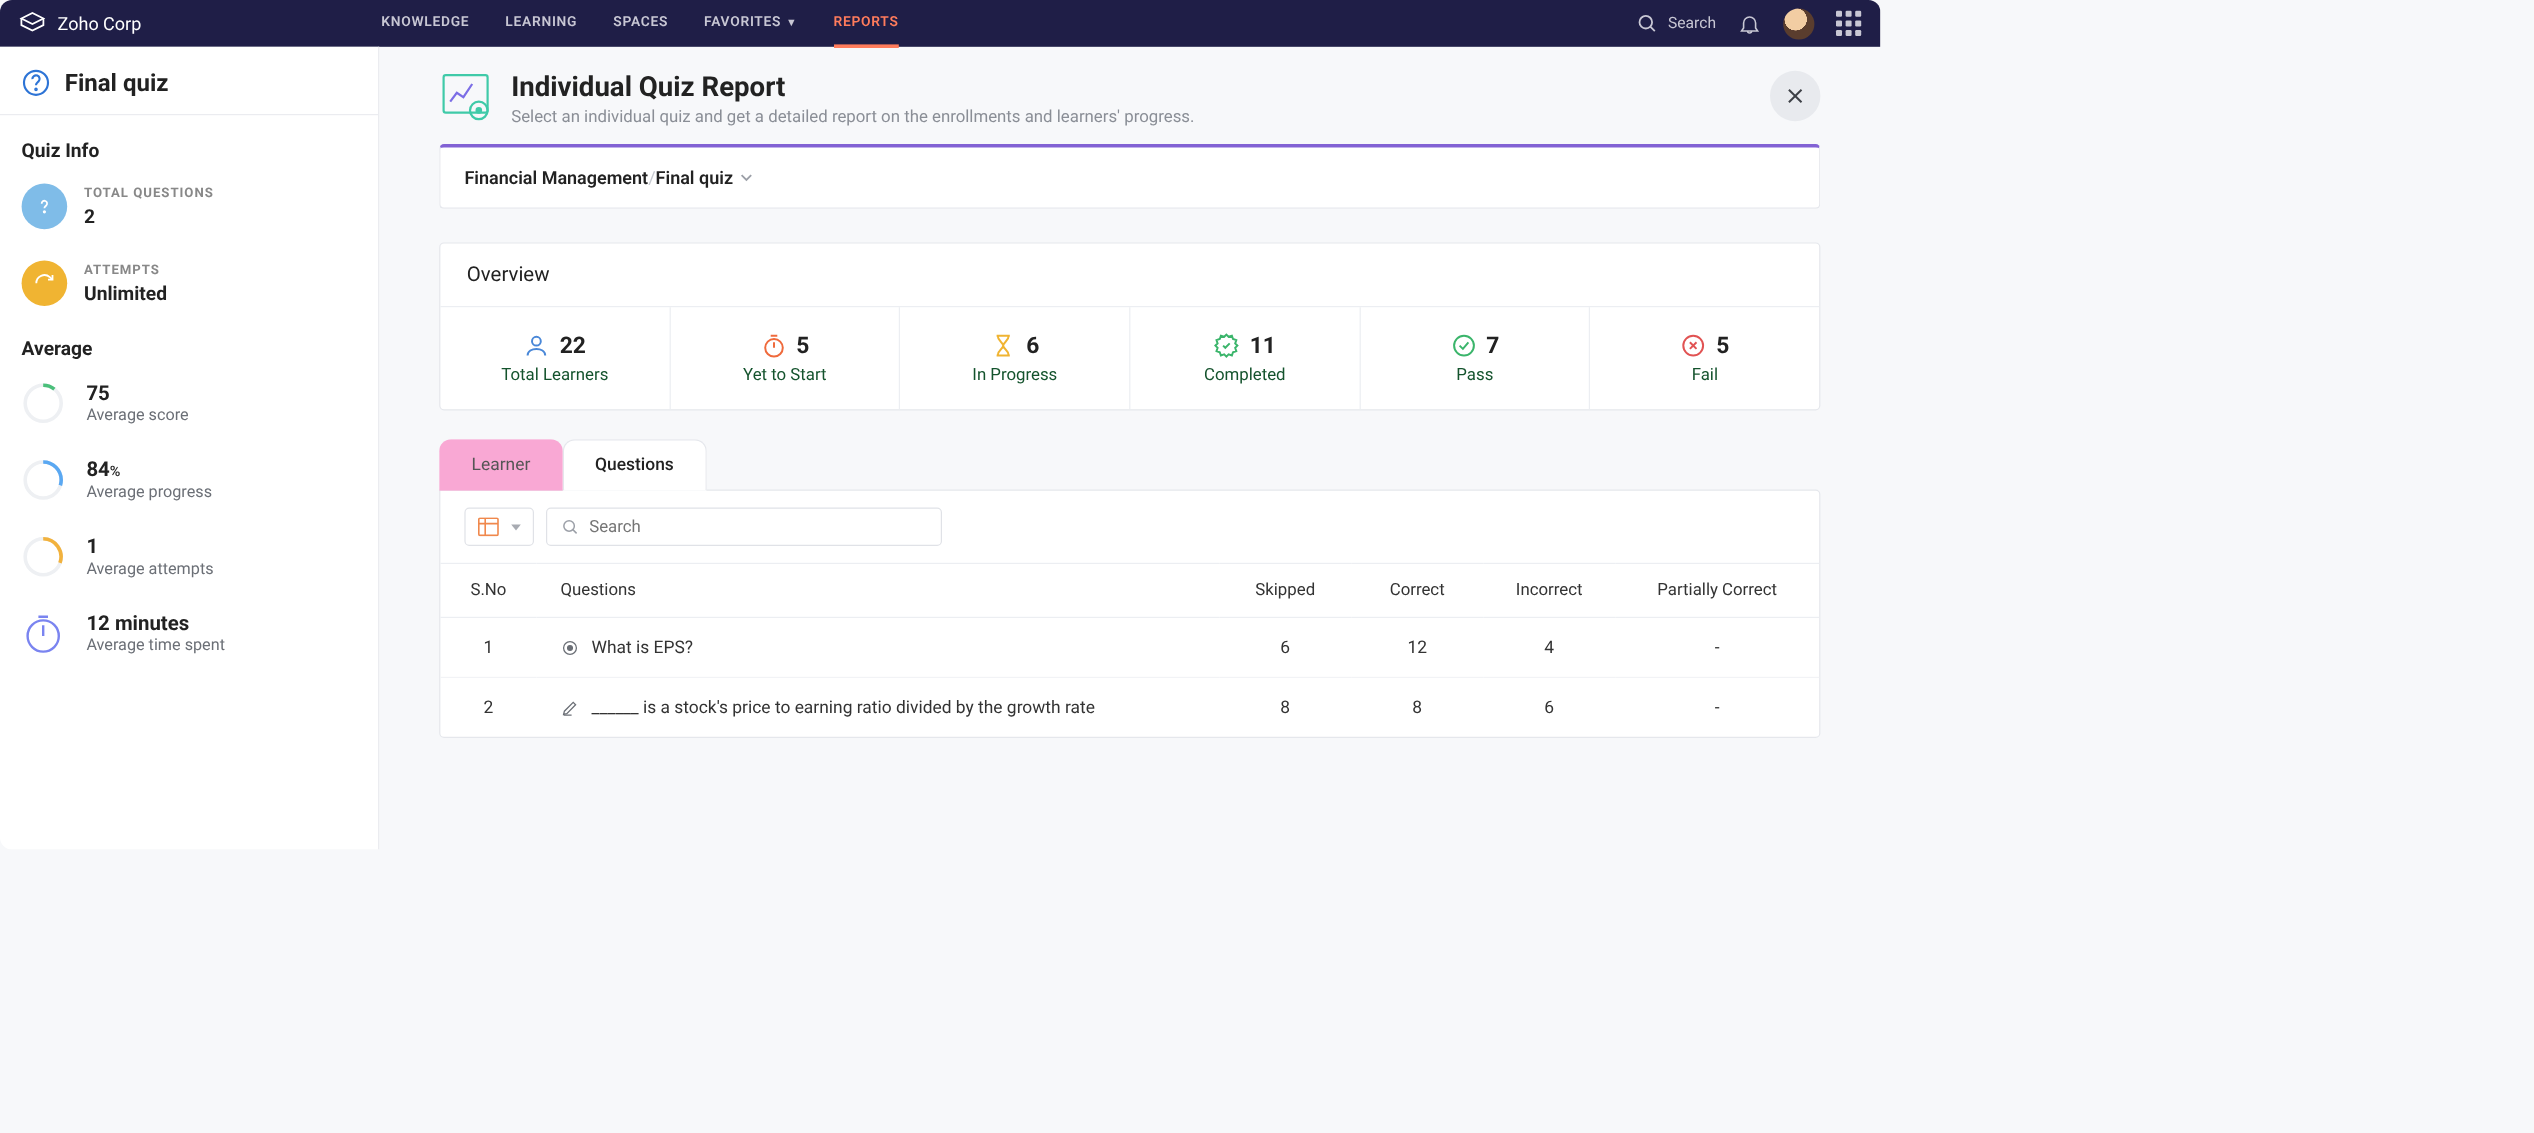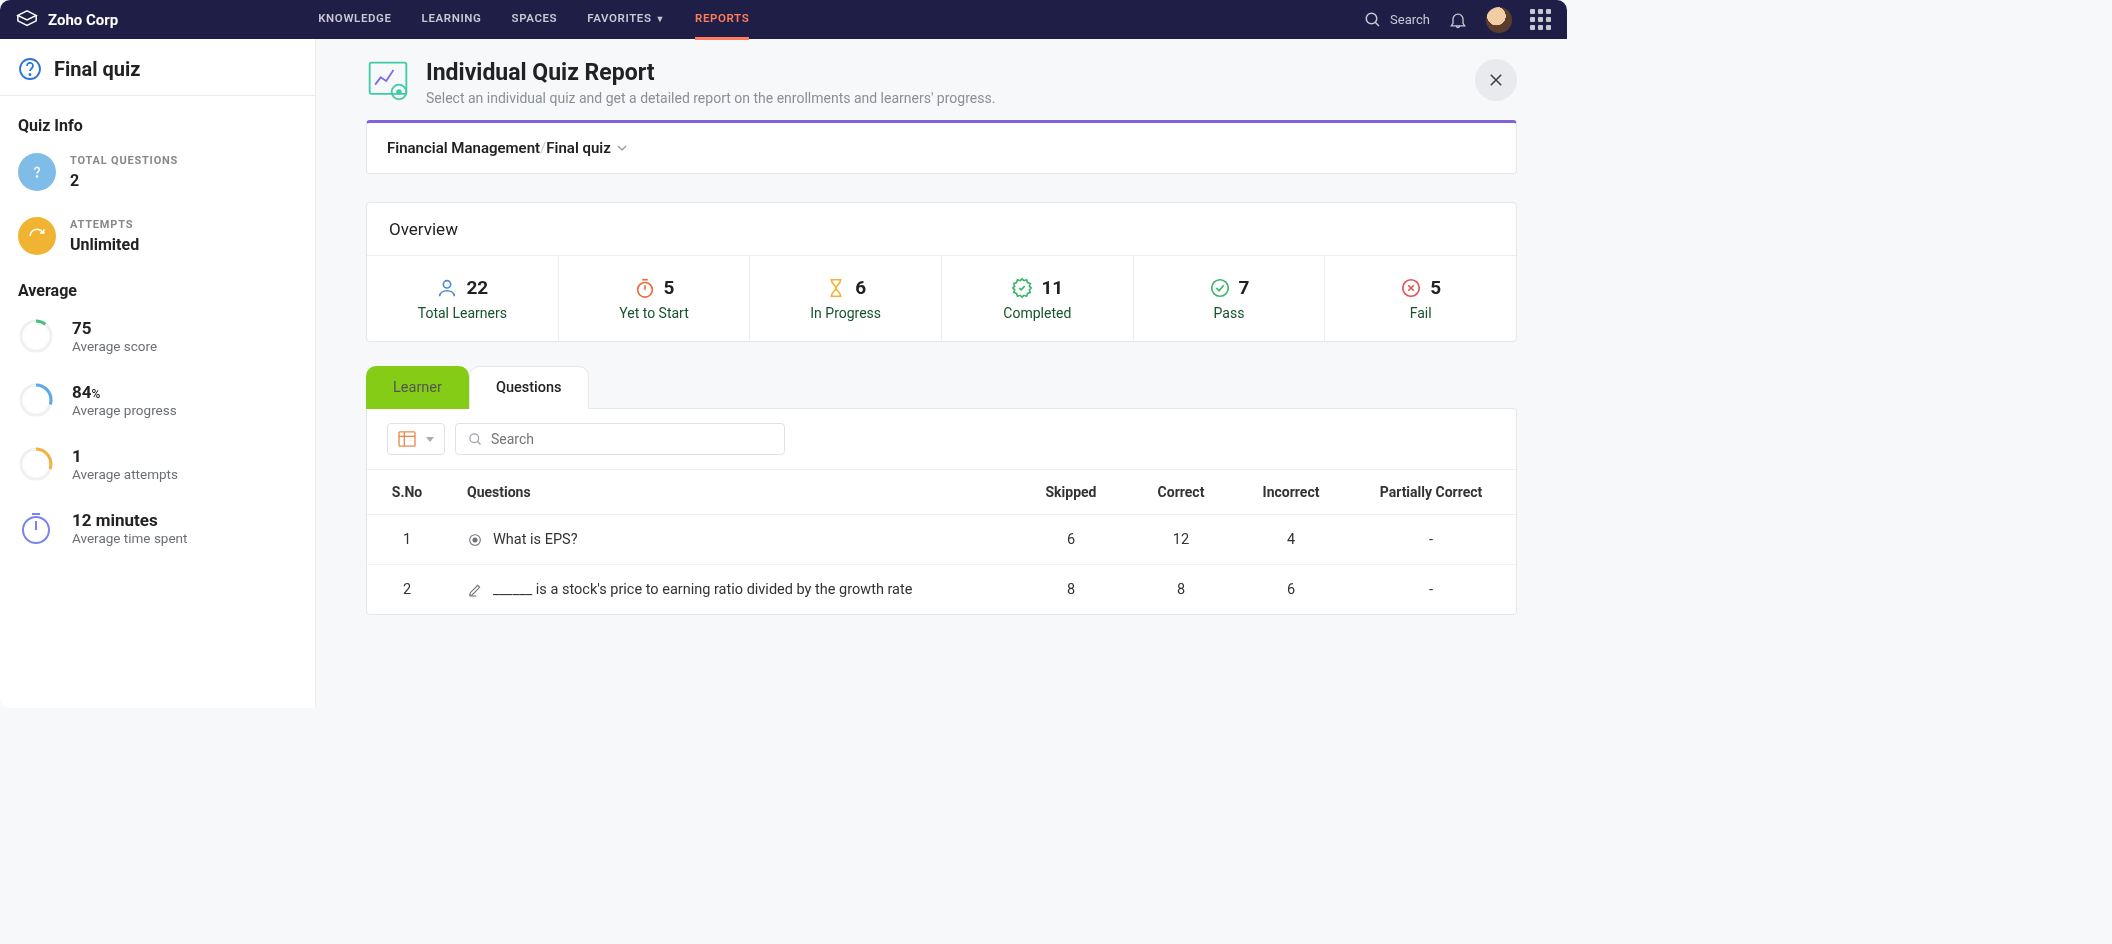--- a/index.html
+++ b/index.html
@@ -1,18 +1,18 @@
 <!DOCTYPE html>
 <html><head>
 <meta charset="utf-8">
 <style>
 *{box-sizing:border-box;margin:0;padding:0;font-family:-apple-system,BlinkMacSystemFont,"Segoe UI",Roboto,Helvetica,Arial,sans-serif}
 body{background:#f7f8fa;width:1567px;height:708px;overflow:hidden;border-radius:10px}
 .topbar{background:#1f1e47;height:39px;display:flex;align-items:center;padding:0 16px;color:#d9d8e0}
-.brand{display:flex;align-items:center;gap:10px;color:#fff;font-weight:700;font-size:15px}
+.brand{display:flex;align-items:center;gap:10px;color:#fff;font-weight:400;font-size:15px}
 .brand svg{width:22px;height:22px}
 .nav{display:flex;gap:30px;margin-left:200px}
 .nav-item{font-size:11.5px;letter-spacing:.6px;font-weight:600;color:#c8c7d4;cursor:pointer;padding:12px 0;border-bottom:3px solid transparent}
 .nav-item.active{color:#ff7c5c;border-bottom:3px solid #ff7c5c}
 .nav-item .caret{margin-left:4px;font-size:9px}
 .topbar-right{margin-left:auto;display:flex;align-items:center;gap:18px}
 .search-top{display:flex;align-items:center;gap:8px;color:#c8c7d4;font-size:13px;cursor:pointer}
 .search-top svg{width:18px;height:18px}
 .bell{width:20px;height:20px;color:#c8c7d4;cursor:pointer}
 .avatar{width:26px;height:26px;border-radius:50%;background:radial-gradient(circle at 40% 35%,#f2cda3 0 40%,#5a3d2e 41% 100%);cursor:pointer}
@@ -49,31 +49,31 @@
 .bc-drop svg{width:10px;height:10px;color:#9ca0a8}
 .overview-card{background:#fff;border:1px solid #e5e7ec;border-radius:4px;margin-bottom:24px}
 .ov-head{padding:16px 22px;font-size:17px;font-weight:400;color:#222;border-bottom:1px solid #eceef2}
 .ov-stats{display:flex}
 .stat{flex:1;border-right:1px solid #eceef2;padding:20px 10px;text-align:center}
 .stat:last-child{border-right:none}
 .stat-top{display:flex;align-items:center;justify-content:center;gap:8px;font-size:19px;font-weight:700;color:#222;margin-bottom:6px}
 .stat-top svg{width:22px;height:22px}
 .stat-lbl{font-size:14px;color:#14532d}
 .tabs{display:flex;gap:0;margin-bottom:-1px}
-.tab{padding:12px 26px;font-size:14.5px;color:#555;background:#84cc16;border-radius:10px 10px 0 0;cursor:pointer;border:1px solid transparent}
+.tab{padding:12px 26px;font-size:14.5px;color:#555;background:#f9a8d4;border-radius:10px 10px 0 0;cursor:pointer;border:1px solid transparent}
 .tab.active{background:#fff;color:#222;font-weight:500;border:1px solid #e5e7ec;border-bottom-color:#fff}
 .table-card{background:#fff;border:1px solid #e5e7ec;border-radius:0 4px 4px 4px}
 .table-tools{padding:14px 20px;display:flex;gap:10px}
 .view-btn{border:1px solid #e0e2e7;border-radius:4px;padding:7px 10px;display:flex;align-items:center;gap:6px;cursor:pointer;color:#f0884c}
 .view-btn .dd{width:0;height:0;border-left:4px solid transparent;border-right:4px solid transparent;border-top:5px solid #a8abb2;margin-left:4px}
 .search-box{border:1px solid #e0e2e7;border-radius:4px;padding:7px 12px;display:flex;align-items:center;gap:8px;width:330px}
 .search-box input{border:none;outline:none;font-size:14px;flex:1;color:#333}
 .search-box svg{width:15px;height:15px;color:#9ca0a8}
 table{width:100%;border-collapse:collapse}
-th{text-align:left;font-size:14px;font-weight:700;color:#333;padding:14px 20px;border-top:1px solid #eceef2;border-bottom:1px solid #eceef2}
+th{text-align:left;font-size:14px;font-weight:400;color:#333;padding:14px 20px;border-top:1px solid #eceef2;border-bottom:1px solid #eceef2}
 th.center,td.center{text-align:center}
 td{padding:16px 20px;font-size:14.5px;color:#333;border-bottom:1px solid #f2f3f6}
 tr:last-child td{border-bottom:none}
 .q-cell{display:flex;align-items:center;gap:10px}
 .q-cell svg{width:16px;height:16px;color:#6b6f76;flex-shrink:0}
 </style>
 </head>
 <body>
 
 <div class="topbar">

